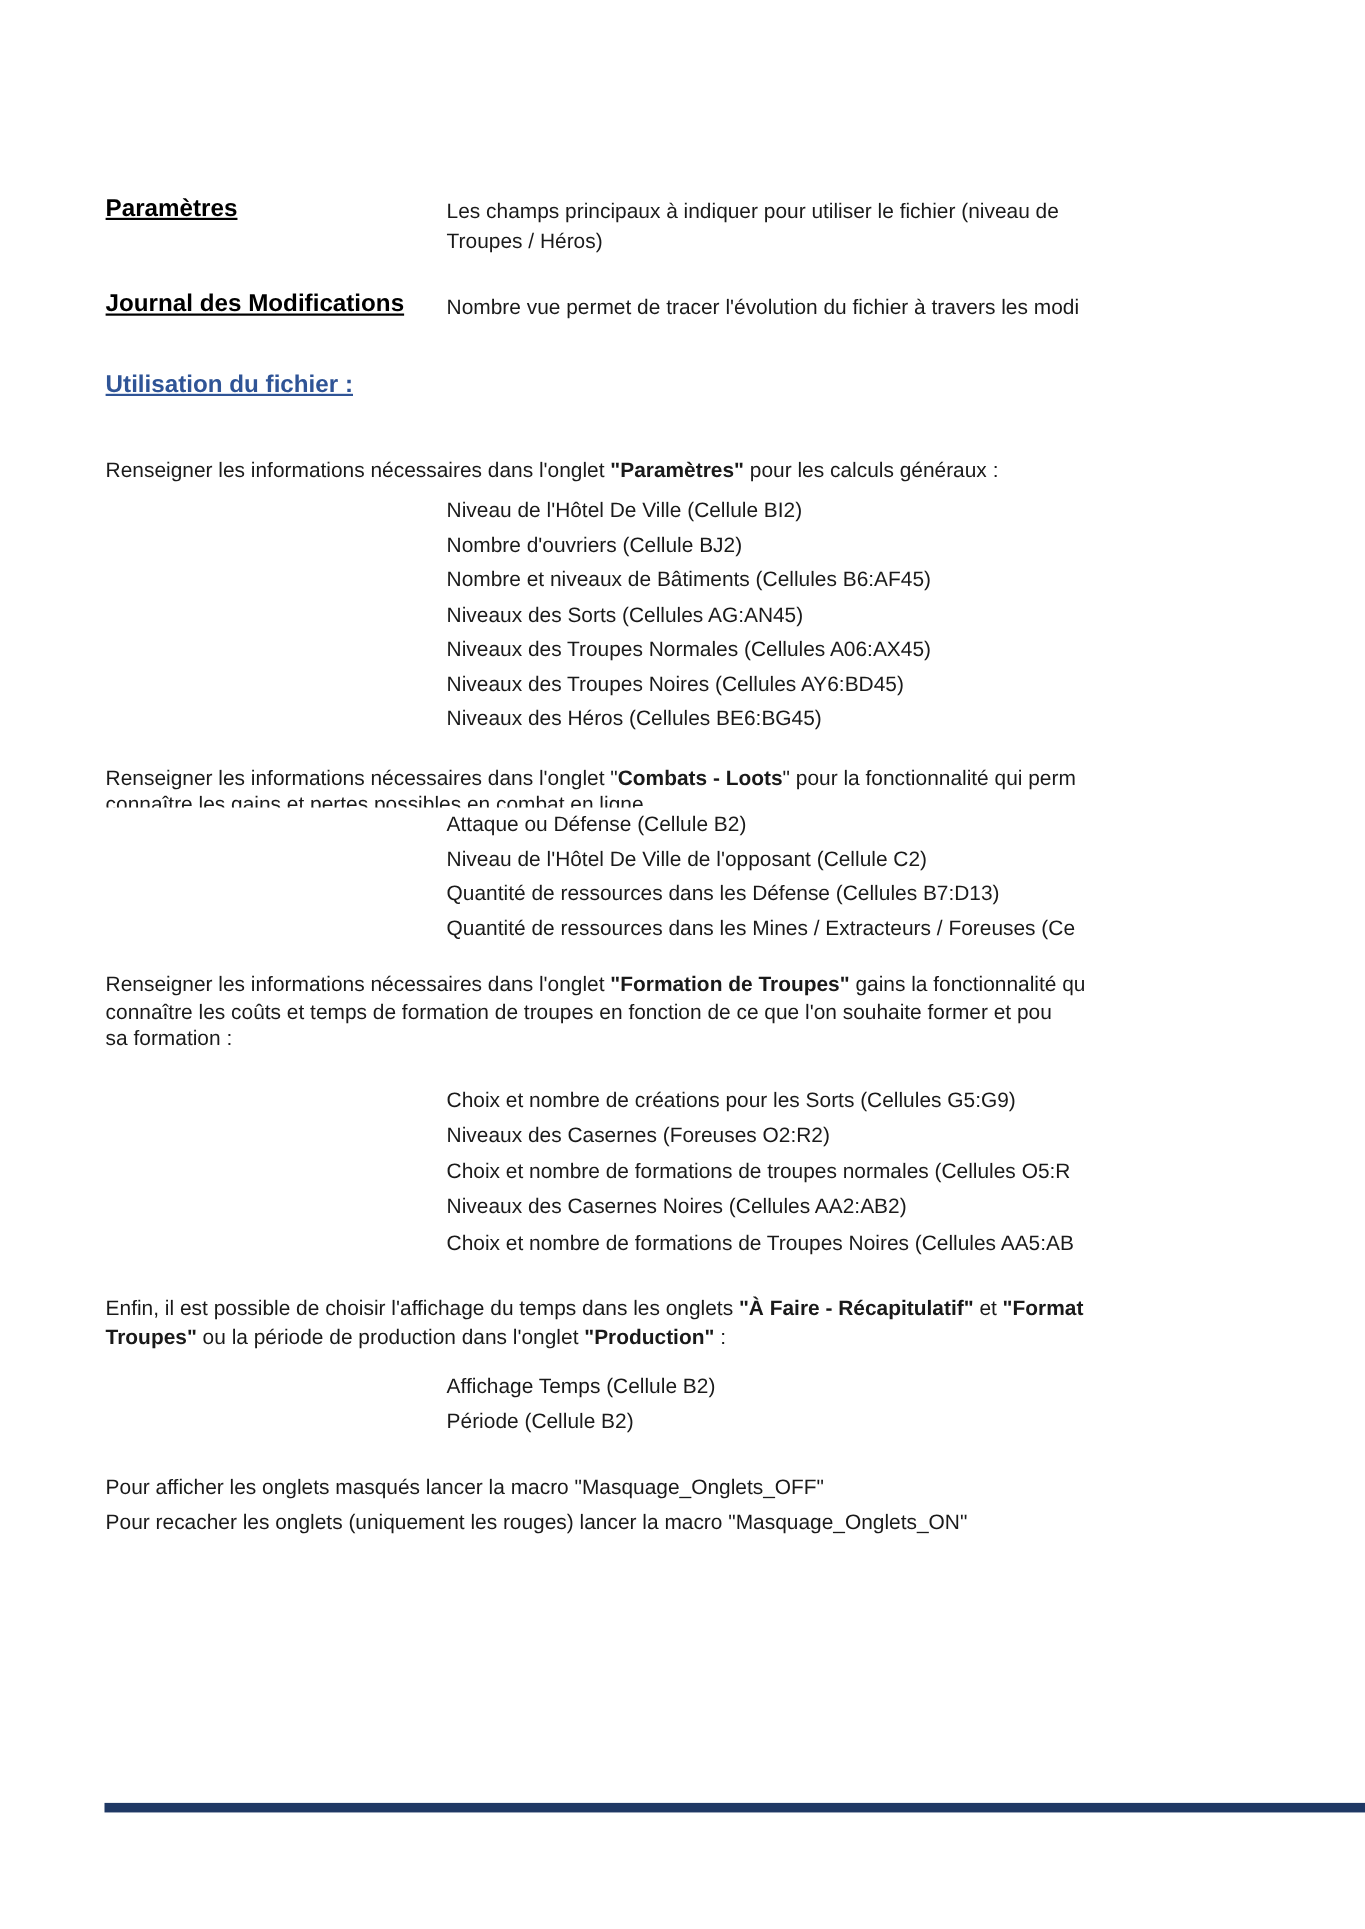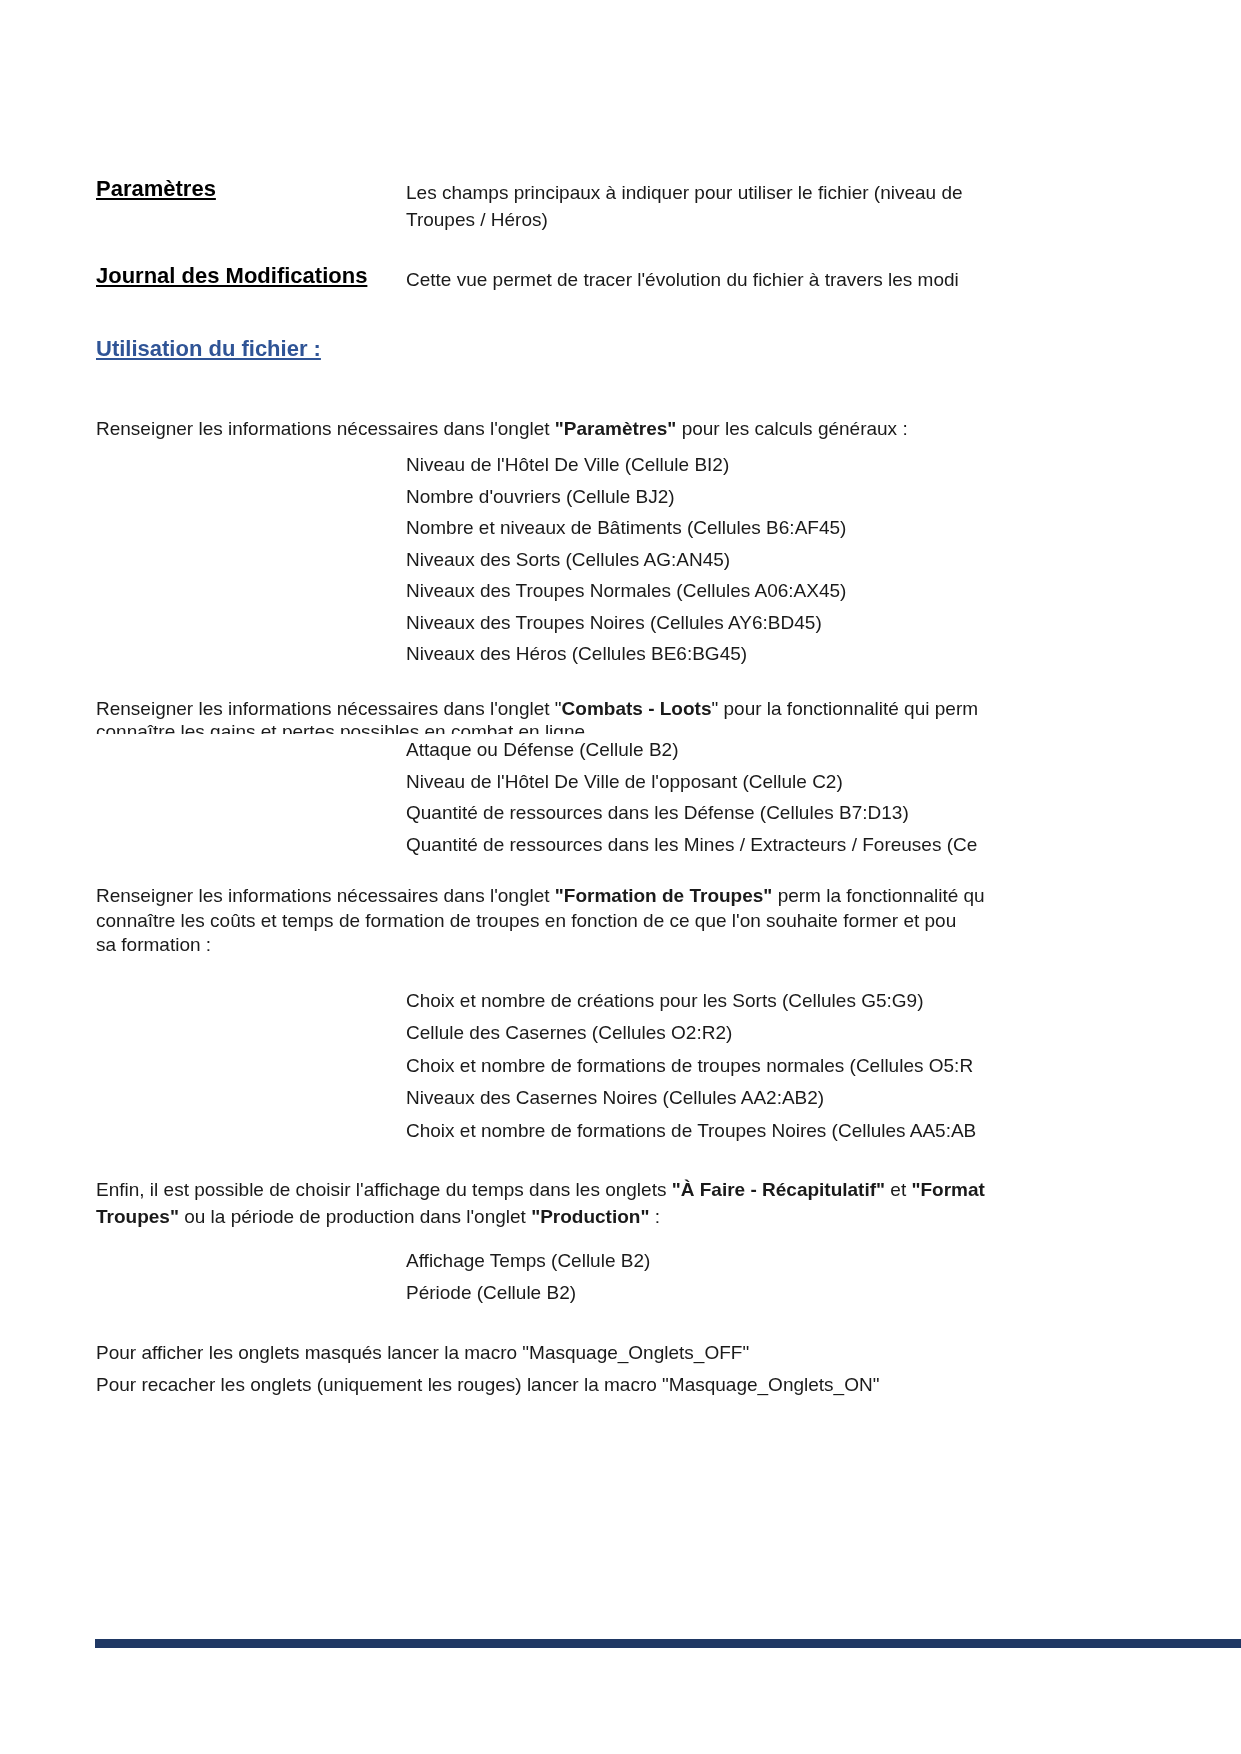--- a/index.html
+++ b/index.html
@@ -42,21 +42,21 @@
 </head>
 <body>
 
 <div class="page">
 
   <div class="abs term" style="left:96px;top:176px;">Paramètres</div>
   <div class="abs desc-line" style="left:406px;top:179px;">Les champs principaux à indiquer pour utiliser le fichier (niveau de</div>
   <div class="abs desc-line" style="left:406px;top:206px;">Troupes / Héros)</div>
 
   <div class="abs term" style="left:96px;top:263px;">Journal des Modifications</div>
-  <div class="abs desc-line" style="left:406px;top:266px;">Cette vue permet de tracer l'évolution du fichier à travers les modi</div>
+  <div class="abs desc-line" style="left:406px;top:266px;">Nombre vue permet de tracer l'évolution du fichier à travers les modi</div>
 
   <div class="abs h1" style="left:96px;top:336px;">Utilisation du fichier :</div>
 
   <div class="abs para" style="left:96px;top:416px;">
     <span>Renseigner les informations nécessaires dans l'onglet </span><span class="b">"Paramètres"</span><span> pour les calculs généraux :</span>
   </div>
 
   <div class="abs list" style="left:406px;top:449px;">
     <div class="li">Niveau de l'Hôtel De Ville (Cellule BI2)</div>
     <div class="li">Nombre d'ouvriers (Cellule BJ2)</div>
@@ -75,28 +75,28 @@
   </div>
 
   <div class="abs list" style="left:406px;top:734px;">
     <div class="li">Attaque ou Défense (Cellule B2)</div>
     <div class="li">Niveau de l'Hôtel De Ville de l'opposant (Cellule C2)</div>
     <div class="li">Quantité de ressources dans les Défense (Cellules B7:D13)</div>
     <div class="li">Quantité de ressources dans les Mines / Extracteurs / Foreuses (Ce</div>
   </div>
 
   <div class="abs para" style="left:96px;top:884px;line-height:24.5px;">
-    <div><span>Renseigner les informations nécessaires dans l'onglet </span><span class="b">"Formation de Troupes"</span><span> perm la fonctionnalité qu</span></div>
+    <div><span>Renseigner les informations nécessaires dans l'onglet </span><span class="b">"Formation de Troupes"</span><span> gains la fonctionnalité qu</span></div>
     <div>connaître les coûts et temps de formation de troupes en fonction de ce que l'on souhaite former et pou</div>
     <div>sa formation :</div>
   </div>
 
   <div class="abs list-wide" style="left:406px;top:985px;">
     <div class="li">Choix et nombre de créations pour les Sorts (Cellules G5:G9)</div>
-    <div class="li">Cellule des Casernes (Cellules O2:R2)</div>
+    <div class="li">Niveaux des Casernes (Foreuses O2:R2)</div>
     <div class="li">Choix et nombre de formations de troupes normales (Cellules O5:R</div>
     <div class="li">Niveaux des Casernes Noires (Cellules AA2:AB2)</div>
     <div class="li">Choix et nombre de formations de Troupes Noires (Cellules AA5:AB</div>
   </div>
 
   <div class="abs para" style="left:96px;top:1176px;line-height:27px;">
     <div><span>Enfin, il est possible de choisir l'affichage du temps dans les onglets </span><span class="b">"À Faire - Récapitulatif"</span><span> et </span><span class="b">"Format</span></div>
     <div><span class="b">Troupes"</span><span> ou la période de production dans l'onglet </span><span class="b">"Production"</span><span> :</span></div>
   </div>
 

